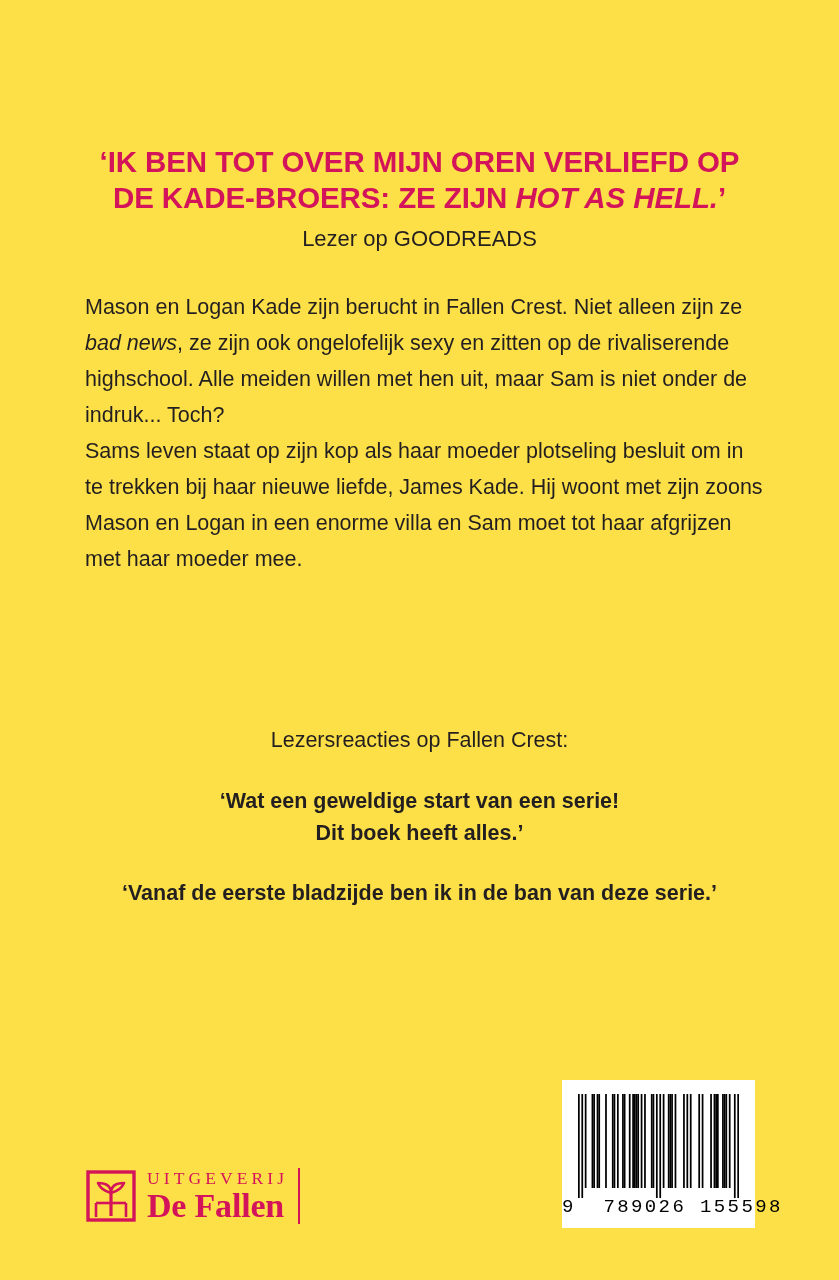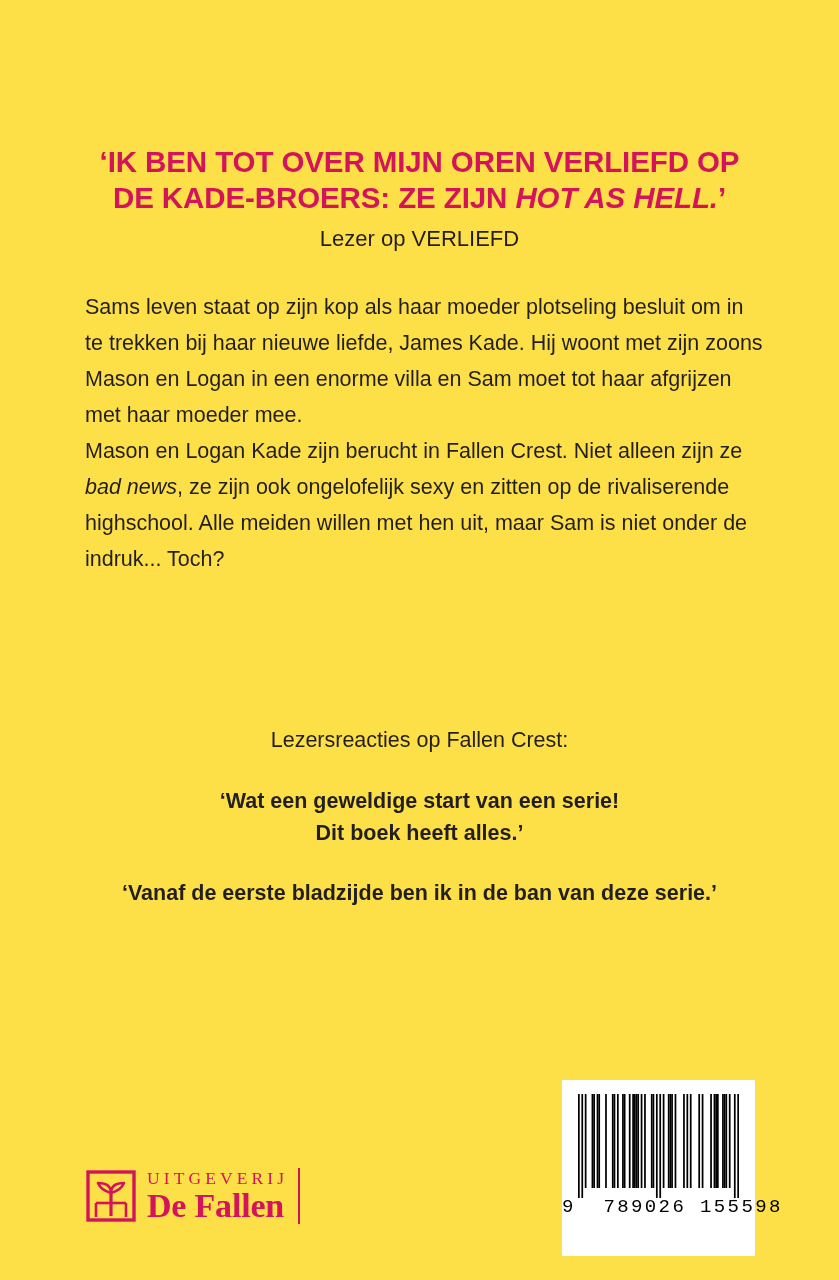--- a/index.html
+++ b/index.html
@@ -150,21 +150,21 @@
     background: #d4145a;
     flex: 0 0 auto;
   }
 
   
   .barcode-box {
     position: absolute;
     left: 562px;
     top: 1080px;
     width: 193px;
-    height: 176px;
+    height: 148px;
     background: #ffffff;
     box-sizing: border-box;
   }
   .barcode-bars {
     position: absolute;
     left: 16px;
     top: 14px;
     width: 161px;
     height: 104px;
     display: block;
@@ -185,25 +185,25 @@
 </head>
 <body>
 
 <div class="cover">
 
   <div class="pullquote">
     <div>‘IK BEN TOT OVER MIJN OREN VERLIEFD OP</div>
     <div><span>DE KADE-BROERS: ZE ZIJN </span><span class="ital">HOT AS HELL.</span><span>’</span></div>
   </div>
 
-  <div class="pullquote-source">Lezer op VERLIEFD</div>
+  <div class="pullquote-source">Lezer op GOODREADS</div>
 
   <div class="blurb">
+    <p><span>Mason en Logan Kade zijn berucht in Fallen Crest. Niet alleen zijn ze </span><em>bad news</em><span>, ze zijn ook ongelofelijk sexy en zitten op de rivaliserende highschool. Alle meiden willen met hen uit, maar Sam is niet onder de indruk... Toch?</span></p>
     <p>Sams leven staat op zijn kop als haar moeder plotseling besluit om in te trekken bij haar nieuwe liefde, James Kade. Hij woont met zijn zoons Mason en Logan in een enorme villa en Sam moet tot haar afgrijzen met haar moeder mee.</p>
-    <p><span>Mason en Logan Kade zijn berucht in Fallen Crest. Niet alleen zijn ze </span><em>bad news</em><span>, ze zijn ook ongelofelijk sexy en zitten op de rivaliserende highschool. Alle meiden willen met hen uit, maar Sam is niet onder de indruk... Toch?</span></p>
   </div>
 
 
   <div class="reactions">
     <div class="reactions-heading">Lezersreacties op Fallen Crest:</div>
     <div class="reaction-quote first">
       <div>‘Wat een geweldige start van een serie!</div>
       <div>Dit boek heeft alles.’</div>
     </div>
     <div class="reaction-quote second">‘Vanaf de eerste bladzijde ben ik in de ban van deze serie.’</div>

